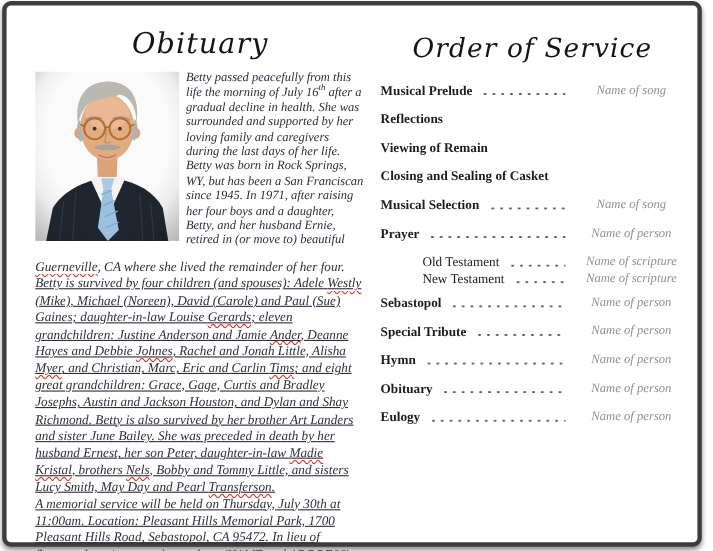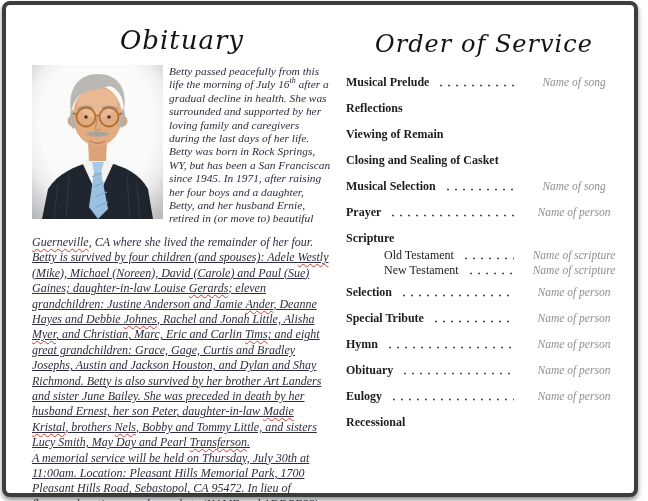--- a/index.html
+++ b/index.html
@@ -133,38 +133,35 @@
         <span class="os-leader"></span>
         <span class="os-value">Name of song</span>
       </div>
 
       <div class="os-row">
         <span class="os-label">Prayer</span>
         <span class="os-leader"></span>
         <span class="os-value">Name of person</span>
       </div>
 
-      <div class="os-row sec-head">
-        <span class="os-label">Scripture</span>
-      </div>
 
       <div class="os-row sub">
         <span class="os-label">Old Testament</span>
         <span class="os-leader"></span>
         <span class="os-value">Name of scripture</span>
       </div>
 
       <div class="os-row sub">
         <span class="os-label">New Testament</span>
         <span class="os-leader"></span>
         <span class="os-value">Name of scripture</span>
       </div>
 
       <div class="os-row after-sub">
-        <span class="os-label">Selection</span>
+        <span class="os-label">Sebastopol</span>
         <span class="os-leader"></span>
         <span class="os-value">Name of person</span>
       </div>
 
       <div class="os-row">
         <span class="os-label">Special Tribute</span>
         <span class="os-leader"></span>
         <span class="os-value">Name of person</span>
       </div>
 
@@ -180,19 +177,16 @@
         <span class="os-leader"></span>
         <span class="os-value">Name of person</span>
       </div>
 
       <div class="os-row">
         <span class="os-label">Eulogy</span>
         <span class="os-leader"></span>
         <span class="os-value">Name of person</span>
       </div>
 
-      <div class="os-row">
-        <span class="os-label">Recessional</span>
-      </div>
     </section>
 
   </div>
 </div>
 
 </body></html>

